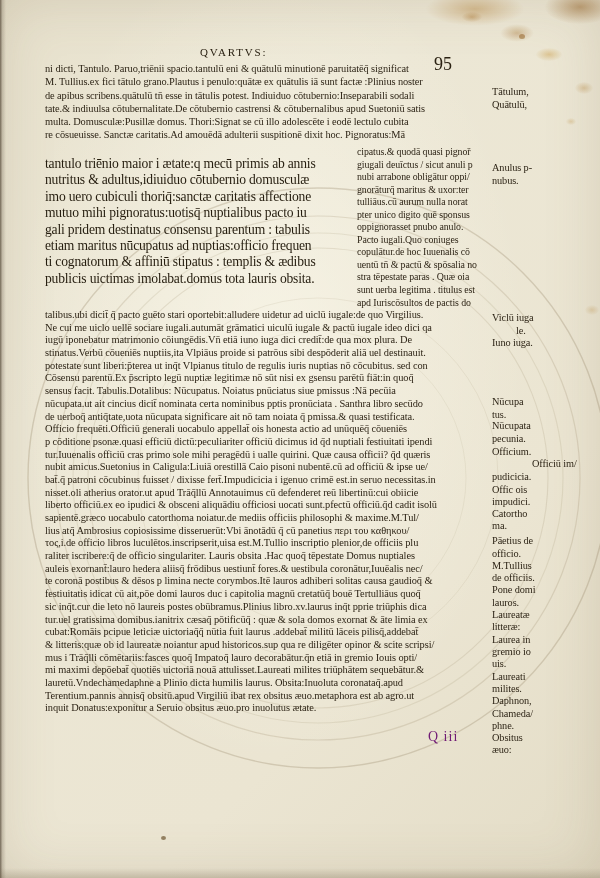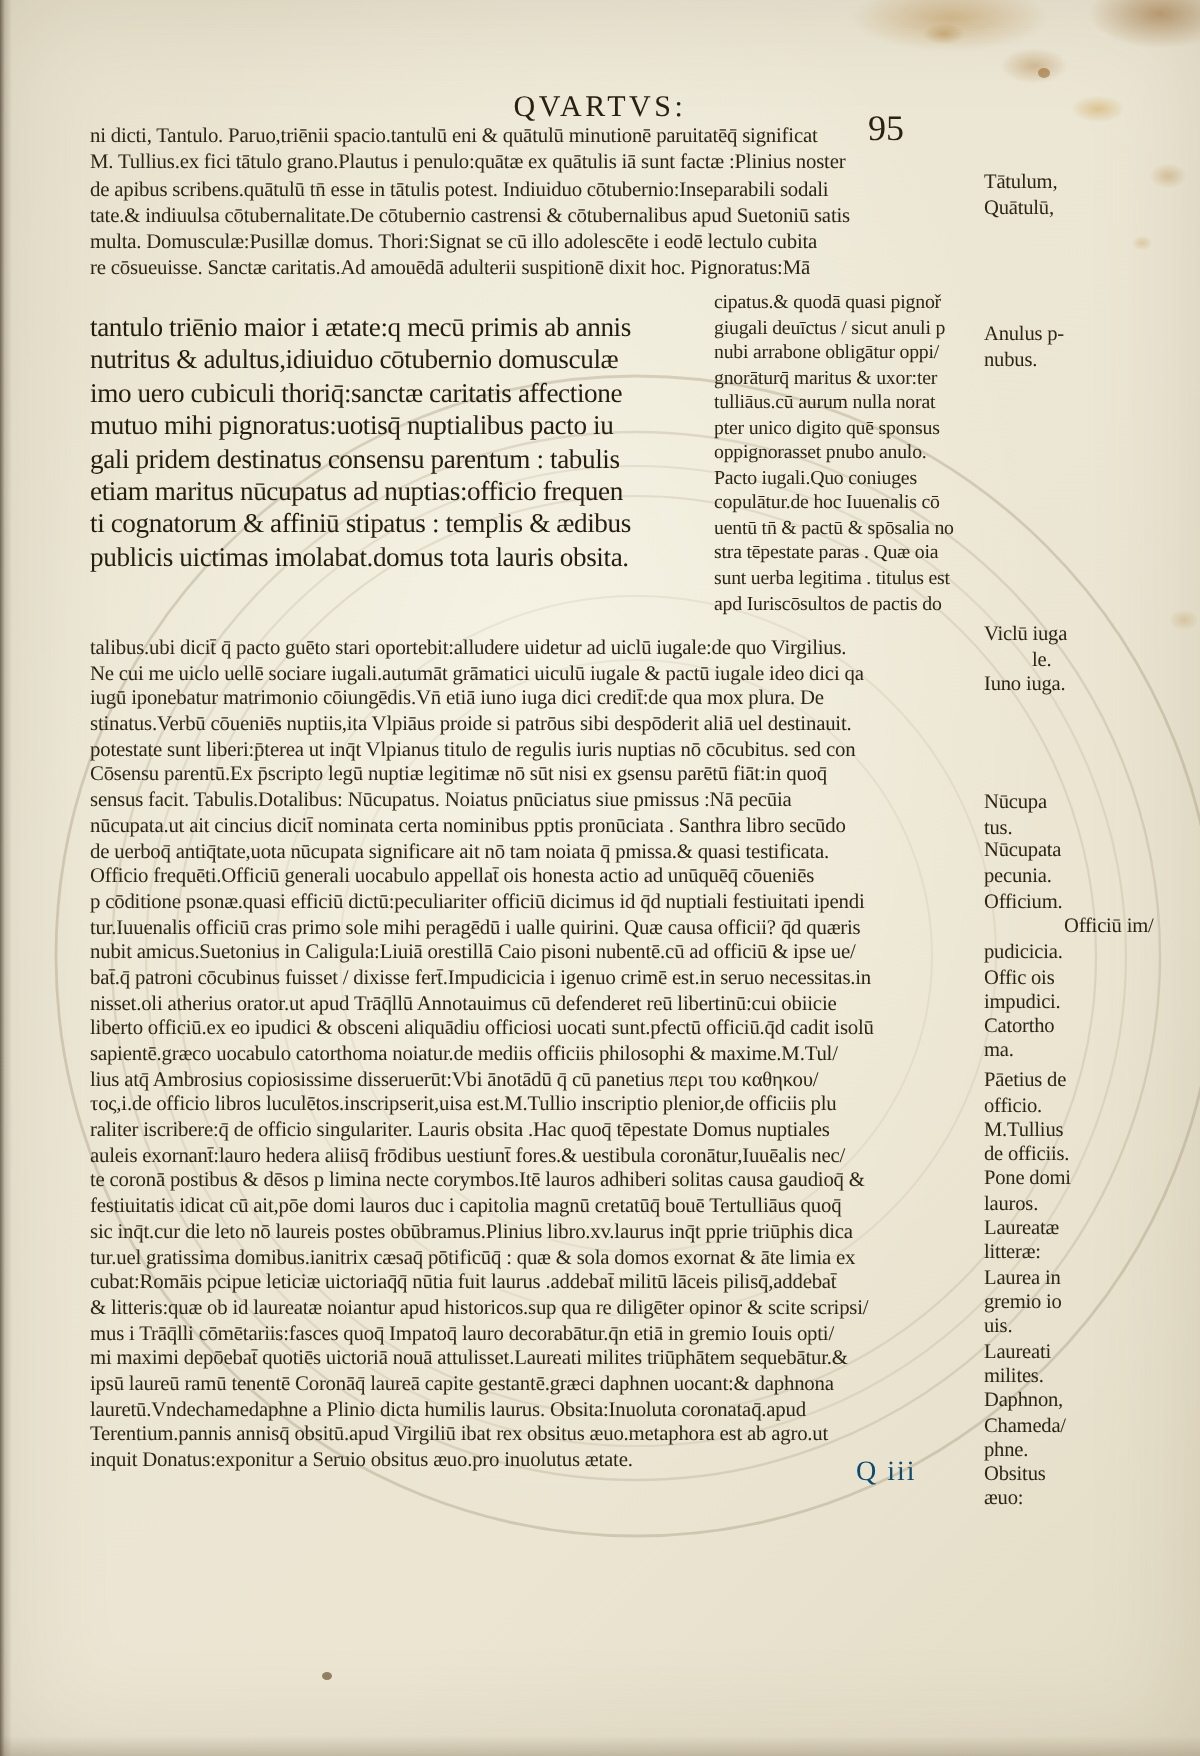--- a/index.html
+++ b/index.html
@@ -23,39 +23,39 @@
   .s2{left:545px;top:-10px;width:70px;height:34px;background:radial-gradient(ellipse,rgba(150,100,40,.55),rgba(150,100,40,0) 72%);}
   .s3{left:500px;top:24px;width:34px;height:18px;background:radial-gradient(ellipse,rgba(165,112,45,.38),rgba(165,112,45,0) 70%);}
   .s4{left:536px;top:48px;width:26px;height:13px;background:radial-gradient(ellipse,rgba(205,164,84,.5),rgba(205,164,84,0) 75%);}
   .s5{left:575px;top:82px;width:18px;height:12px;background:radial-gradient(ellipse,rgba(180,130,55,.35),rgba(180,130,55,0) 75%);}
   .s6{left:462px;top:12px;width:20px;height:10px;background:radial-gradient(ellipse,rgba(170,118,48,.4),rgba(170,118,48,0) 75%);}
   .s7{left:585px;top:305px;width:14px;height:10px;background:radial-gradient(ellipse,rgba(190,145,70,.3),rgba(190,145,70,0) 75%);}
   .s8{left:161px;top:836px;width:5px;height:4px;background:rgba(110,85,50,.7);}
   .s9{left:519px;top:34px;width:6px;height:5px;background:rgba(150,100,40,.55);}
   .s10{left:566px;top:118px;width:10px;height:7px;background:radial-gradient(ellipse,rgba(190,140,60,.3),rgba(190,140,60,0) 75%);}
 
-  .header-title{position:absolute;left:200px;top:46px;width:200px;text-align:center;
-    font-size:15px;letter-spacing:1.8px;color:#2a2112;}
+  .header-title{position:absolute;left:200px;top:46px;width:200px;text-align:left;
+    font-size:11px;letter-spacing:1.8px;color:#2a2112;}
   .page-number{position:absolute;left:434px;top:54px;font-size:18px;color:#2a2112;}
 
   .block{position:absolute;left:45px;width:450px;}
   .line-s{font-size:10.4px;line-height:13.3px;white-space:nowrap;letter-spacing:-0.1px;color:#2e2517;}
   .intro{top:62px;}
-  .commentary{top:319px;}
+  .commentary{top:309px;}
   .commentary .line-s{line-height:12.68px;}
   .lemma{top:156px;width:308px;}
   .line-l{font-size:13.6px;line-height:16.4px;white-space:nowrap;letter-spacing:-0.2px;color:#251d0f;}
   .gloss{left:357px;top:146px;width:136px;}
   .line-g{font-size:9.9px;line-height:12.55px;white-space:nowrap;letter-spacing:-0.1px;color:#2e2517;}
 
   .margin-notes{position:absolute;left:0;top:0;width:600px;height:688px;pointer-events:none;}
   .margin-note{position:absolute;left:492px;width:78px;font-size:10.3px;white-space:nowrap;
     letter-spacing:-0.1px;color:#2e2517;}
 
-  .signature{position:absolute;left:428px;top:729px;font-size:14px;letter-spacing:1px;color:#0c4a6e;}
+  .signature{position:absolute;left:428px;top:729px;font-size:14px;letter-spacing:1px;color:#701a75;}
 </style>
 </head>
 <body>
 
 <div class="page-edge-left"></div>
 <div class="page-edge-bottom"></div>
 <div class="stain s1"></div>
 <div class="stain s2"></div>
 <div class="stain s3"></div>
 <div class="stain s4"></div>
@@ -137,21 +137,20 @@
     <div class="line-s">raliter iscribere:q̄ de officio singulariter.    Lauris obsita .Hac quoq̄ tēpestate Domus nuptiales</div>
     <div class="line-s">auleis exornant̄:lauro hedera aliisq̄ frōdibus uestiunt̄ fores.&amp; uestibula coronātur,Iuuēalis nec/</div>
     <div class="line-s">te coronā postibus &amp; dēsos p limina necte corymbos.Itē lauros adhiberi solitas causa gaudioq̄ &amp;</div>
     <div class="line-s">festiuitatis idicat cū ait,pōe domi lauros duc i capitolia magnū cretatūq̄ bouē Tertulliāus quoq̄</div>
     <div class="line-s">sic inq̄t.cur die leto nō laureis postes obūbramus.Plinius libro.xv.laurus inq̄t pprie triūphis dica</div>
     <div class="line-s">tur.uel gratissima domibus.ianitrix cæsaq̄ pōtificūq̄ : quæ &amp; sola domos exornat &amp; āte limia ex</div>
     <div class="line-s">cubat:Romāis pcipue leticiæ uictoriaq̄q̄ nūtia fuit laurus .addebat̄ militū lāceis pilisq̄,addebat̄</div>
     <div class="line-s">&amp; litteris:quæ ob id laureatæ noiantur apud historicos.sup qua re diligēter opinor &amp; scite scripsi/</div>
     <div class="line-s">mus i Trāq̄lli cōmētariis:fasces quoq̄ Impatoq̄ lauro decorabātur.q̄n etiā in gremio Iouis opti/</div>
     <div class="line-s">mi maximi depōebat̄ quotiēs uictoriā nouā attulisset.Laureati milites triūphātem sequebātur.&amp;</div>
-    <div class="line-s">ipsū laureū ramū tenentē Coronāq̄ laureā capite gestantē.græci daphnen uocant:&amp; daphnona</div>
     <div class="line-s">lauretū.Vndechamedaphne a Plinio dicta humilis laurus.    Obsita:Inuoluta coronataq̄.apud</div>
     <div class="line-s">Terentium.pannis annisq̄ obsitū.apud Virgiliū ibat rex obsitus æuo.metaphora est ab agro.ut</div>
     <div class="line-s">inquit Donatus:exponitur a Seruio obsitus æuo.pro inuolutus ætate.</div>
   </div>
 
 <div class="margin-notes">
     <div class="margin-note" style="top: 86px;">Tātulum,</div>
     <div class="margin-note" style="top: 99px;">Quātulū,</div>
     <div class="margin-note" style="top: 162px;">Anulus p-</div>
     <div class="margin-note" style="top: 175px;">nubus.</div>

